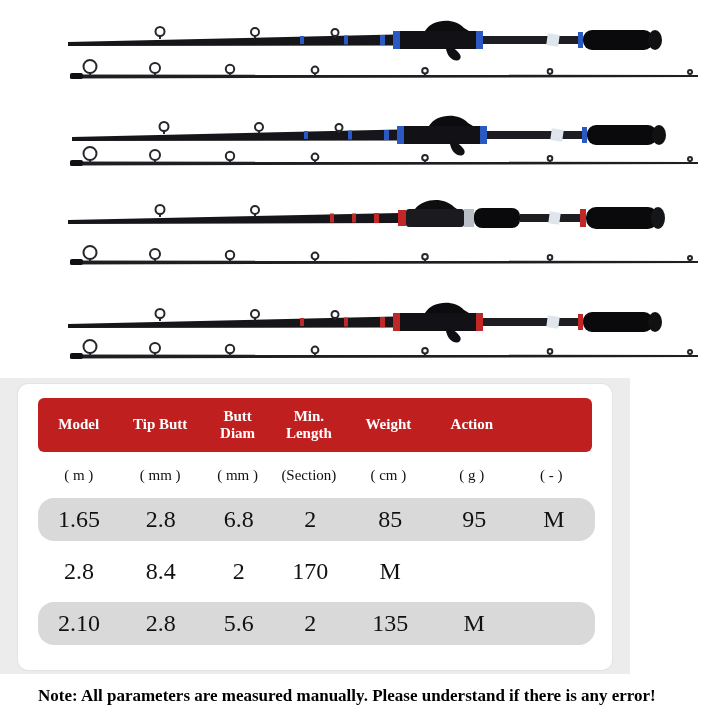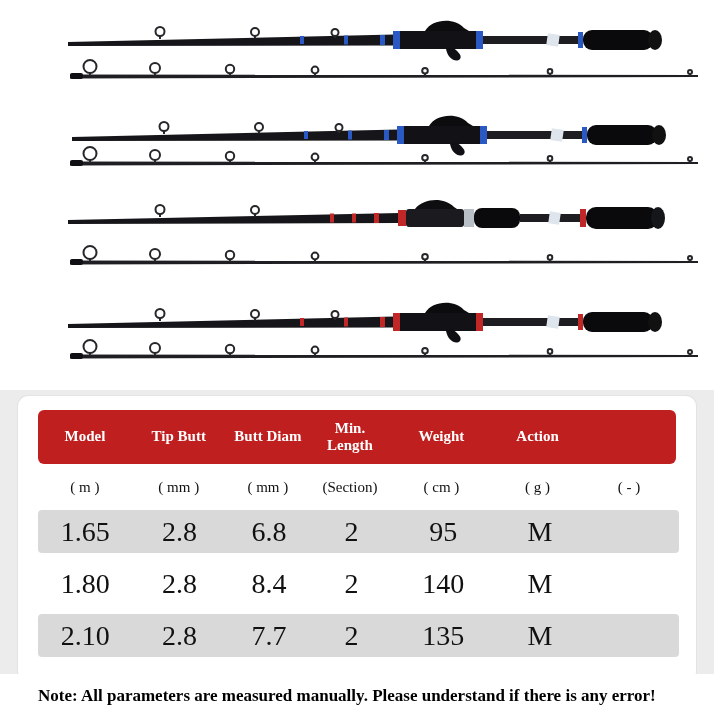--- a/index.html
+++ b/index.html
@@ -3,41 +3,41 @@
 <meta charset="utf-8">
 <style>
   html,body{margin:0;padding:0;background:#ffffff;}
   .canvas{
     position:relative;width:726px;height:726px;overflow:hidden;
     background:#ffffff;font-family:"Liberation Serif",serif;color:#111;
   }
   
   .rods-area{position:absolute;top:0;left:0;width:726px;height:378px;background:#ffffff;}
   
-  .table-section{position:absolute;top:390px;left:0;width:714px;height:296px;background:#ececec;}
+  .table-section{position:absolute;top:378px;left:0;width:630px;height:296px;background:#ececec;}
   .spec-card{
     position:absolute;left:18px;right:18px;top:6px;bottom:4px;
     background:#ffffff;border-radius:10px;box-shadow:0 0 0 1px #e3e3e3;
   }
   .grid7{
     display:grid;
     grid-template-columns:1fr 1fr 0.9fr 0.85fr 1.1fr 0.95fr 1fr;
     align-items:center;text-align:center;
   }
   .header-bar{
     margin:14px 20px 0 20px;height:54px;border-radius:6px;
     background:#c01f1f;color:#ffffff;font-weight:bold;font-size:15px;line-height:1.15;
   }
   .header-bar .cell{padding:0 4px;}
   .units-row{
     margin:0 20px;height:46px;font-size:15px;color:#111;
   }
   .data-row{
-    margin:0 17px 9px 20px;height:43px;font-size:28px;color:#111;
-    border-radius:4px;
+    margin:0 17px 9px 20px;height:43px;font-size:24px;color:#111;
+    border-radius:16px;
   }
   .data-row.gray{background:#d9d9d9;}
   
   .note-strip{
     position:absolute;top:674px;left:0;width:726px;height:44px;background:#ffffff;
     display:flex;align-items:center;
   }
   .note-text{margin-left:38px;font-weight:bold;font-size:17px;color:#000;}
 </style>
 </head>
@@ -158,37 +158,37 @@
         <div>( cm )</div>
         <div>( g )</div>
         <div>( - )</div>
       </div>
 
       <div class="data-row grid7 gray">
         <div>1.65</div>
         <div>2.8</div>
         <div>6.8</div>
         <div>2</div>
+        <div>85</div>
         <div>95</div>
         <div>M</div>
       </div>
 
       <div class="data-row grid7">
-        <div>1.80</div>
         <div>2.8</div>
         <div>8.4</div>
         <div>2</div>
-        <div>140</div>
+        <div>170</div>
         <div>M</div>
       </div>
 
       <div class="data-row grid7 gray">
         <div>2.10</div>
         <div>2.8</div>
-        <div>7.7</div>
+        <div>5.6</div>
         <div>2</div>
         <div>135</div>
         <div>M</div>
       </div>
 
     </div>
   </div>
 
   <div class="note-strip">
     <div class="note-text">Note: All parameters are measured manually. Please understand if there is any error!</div>

